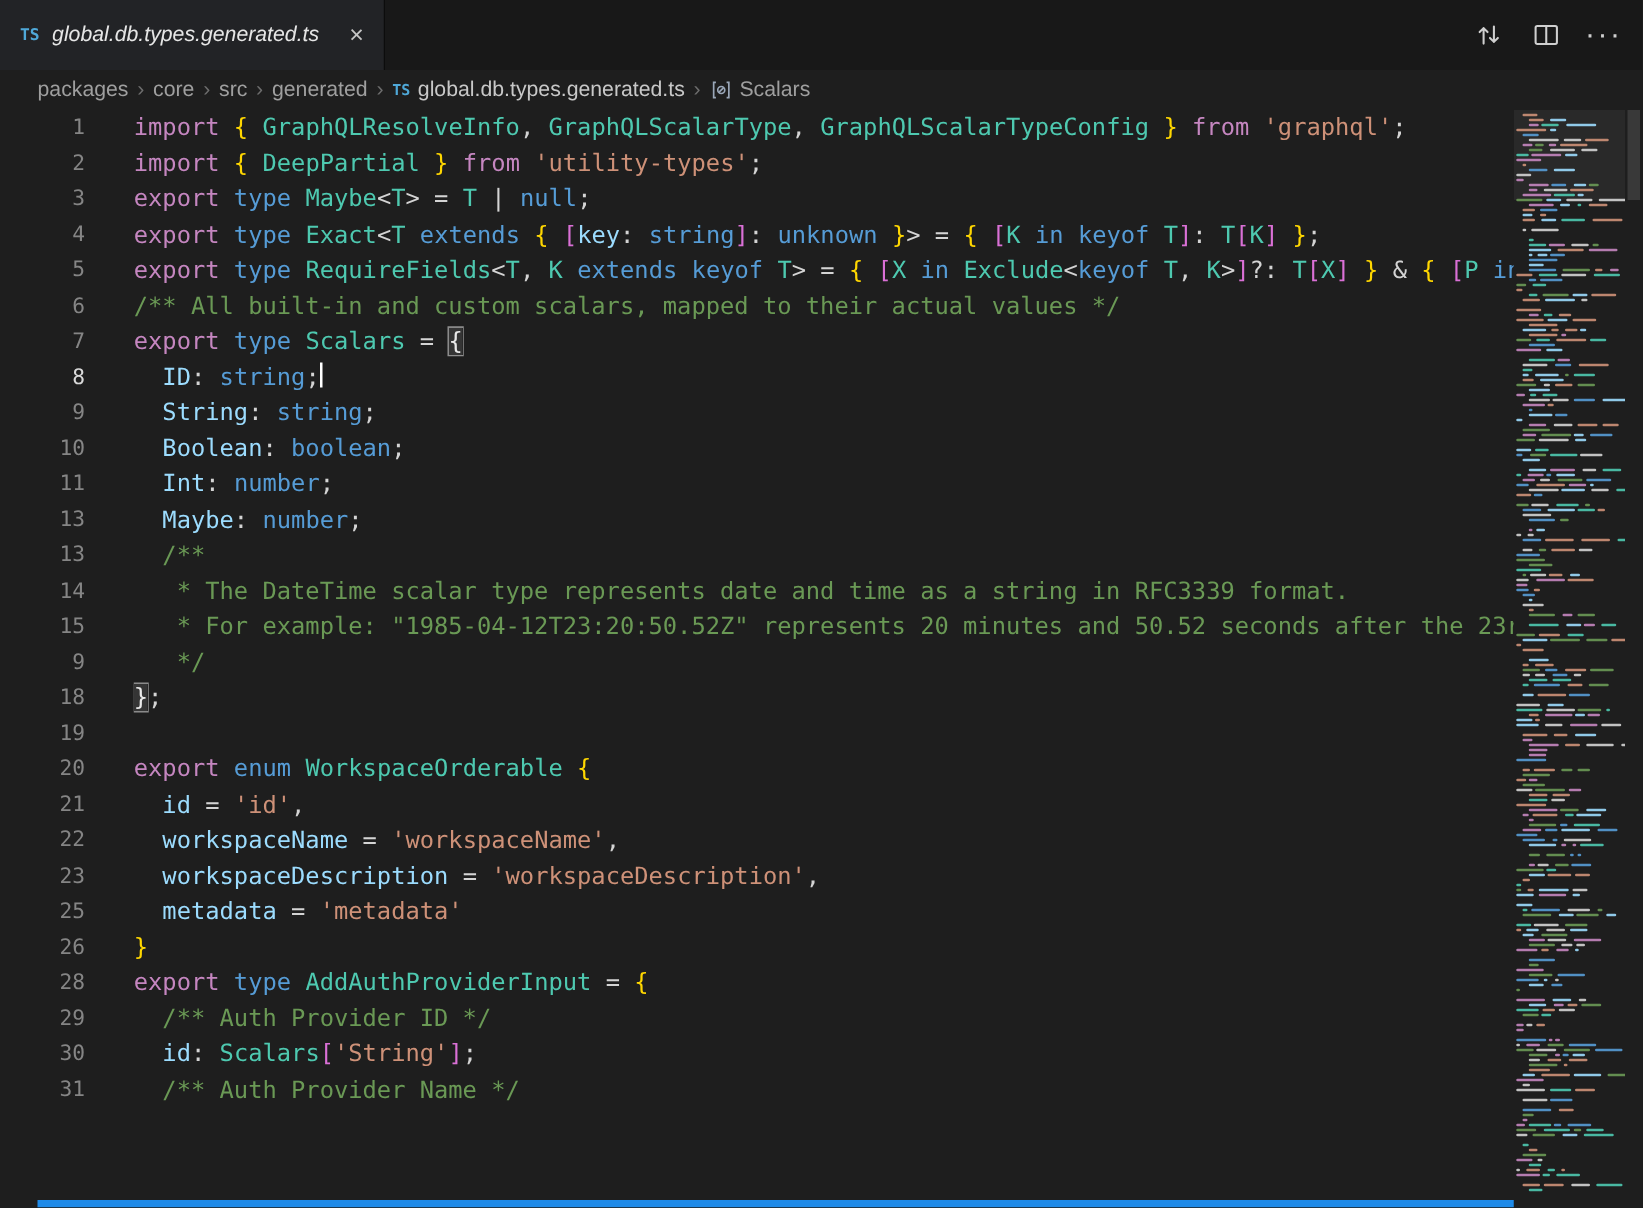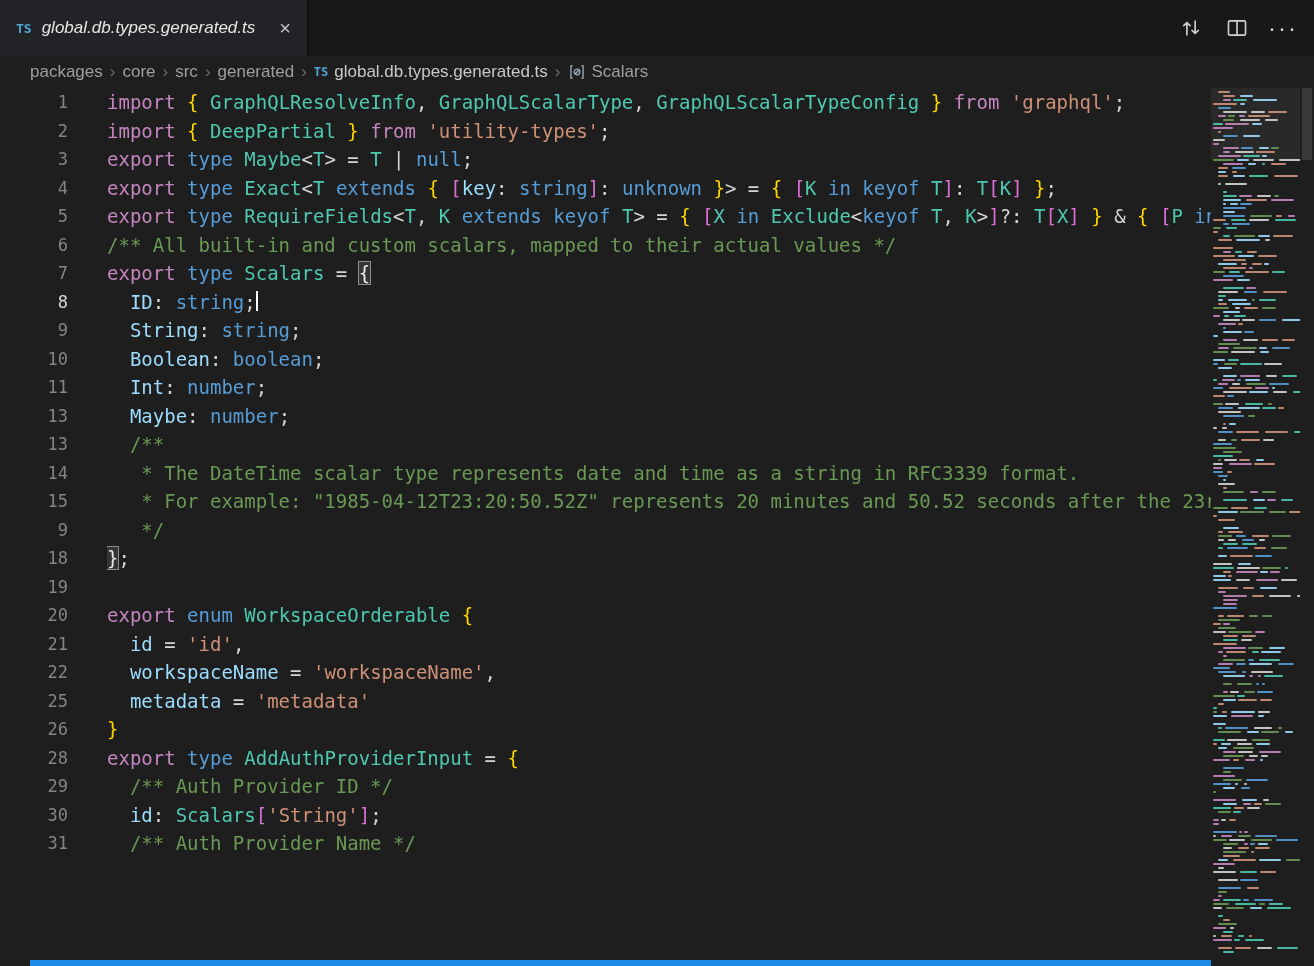--- a/index.html
+++ b/index.html
@@ -134,20 +134,21 @@
         <div class="line"><span class="ln">13</span><span class="lt"><span class="tk-pun">  </span><span class="tk-prop">Maybe</span><span class="tk-pun">: </span><span class="tk-st">number</span><span class="tk-pun">;</span></span></div>
         <div class="line"><span class="ln">13</span><span class="lt"><span class="tk-com">  /**</span></span></div>
         <div class="line"><span class="ln">14</span><span class="lt"><span class="tk-com">   * The DateTime scalar type represents date and time as a string in RFC3339 format.</span></span></div>
         <div class="line"><span class="ln">15</span><span class="lt"><span class="tk-com">   * For example: "1985-04-12T23:20:50.52Z" represents 20 minutes and 50.52 seconds after the 23rd hour of April 12th, 1985 in UTC.</span></span></div>
         <div class="line"><span class="ln">9</span><span class="lt"><span class="tk-com">   */</span></span></div>
         <div class="line"><span class="ln">18</span><span class="lt"><span class="tk-bm">}</span><span class="tk-pun">;</span></span></div>
         <div class="line"><span class="ln">19</span><span class="lt"></span></div>
         <div class="line"><span class="ln">20</span><span class="lt"><span class="tk-kw">export</span><span class="tk-pun"> </span><span class="tk-st">enum</span><span class="tk-pun"> </span><span class="tk-ty">WorkspaceOrderable</span><span class="tk-pun"> </span><span class="tk-b1">{</span></span></div>
         <div class="line"><span class="ln">21</span><span class="lt"><span class="tk-pun">  </span><span class="tk-prop">id</span><span class="tk-pun"> = </span><span class="tk-str">'id'</span><span class="tk-pun">,</span></span></div>
         <div class="line"><span class="ln">22</span><span class="lt"><span class="tk-pun">  </span><span class="tk-prop">workspaceName</span><span class="tk-pun"> = </span><span class="tk-str">'workspaceName'</span><span class="tk-pun">,</span></span></div>
+        <div class="line"><span class="ln">23</span><span class="lt"><span class="tk-pun">  </span><span class="tk-prop">workspaceDescription</span><span class="tk-pun"> = </span><span class="tk-str">'workspaceDescription'</span><span class="tk-pun">,</span></span></div>
         <div class="line"><span class="ln">25</span><span class="lt"><span class="tk-pun">  </span><span class="tk-prop">metadata</span><span class="tk-pun"> = </span><span class="tk-str">'metadata'</span></span></div>
         <div class="line"><span class="ln">26</span><span class="lt"><span class="tk-b1">}</span></span></div>
         <div class="line"><span class="ln">28</span><span class="lt"><span class="tk-kw">export</span><span class="tk-pun"> </span><span class="tk-st">type</span><span class="tk-pun"> </span><span class="tk-ty">AddAuthProviderInput</span><span class="tk-pun"> = </span><span class="tk-b1">{</span></span></div>
         <div class="line"><span class="ln">29</span><span class="lt"><span class="tk-com">  /** Auth Provider ID */</span></span></div>
         <div class="line"><span class="ln">30</span><span class="lt"><span class="tk-pun">  </span><span class="tk-prop">id</span><span class="tk-pun">: </span><span class="tk-ty">Scalars</span><span class="tk-b2">[</span><span class="tk-str">'String'</span><span class="tk-b2">]</span><span class="tk-pun">;</span></span></div>
         <div class="line"><span class="ln">31</span><span class="lt"><span class="tk-com">  /** Auth Provider Name */</span></span></div>
       </div>
     <div class="minimap" id="minimap">
       <div class="mm-view"></div>
     <div class="mm-row">

